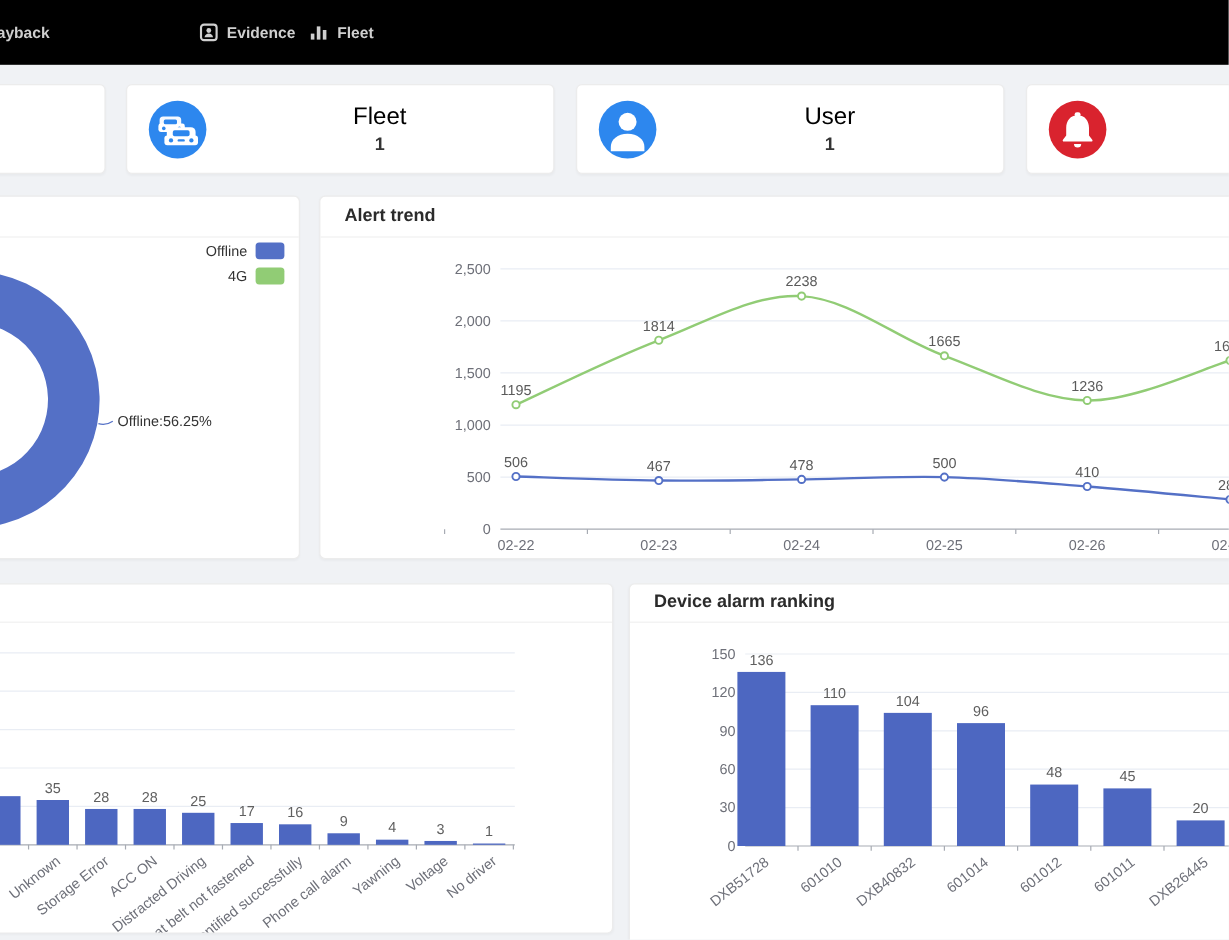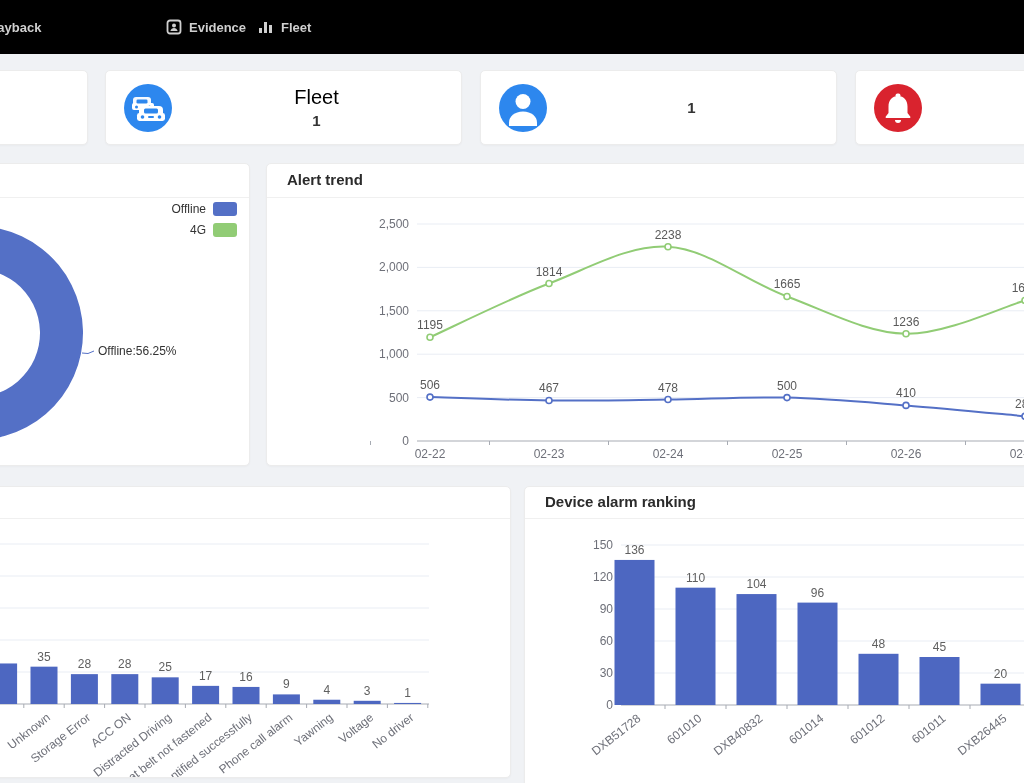--- a/index.html
+++ b/index.html
@@ -83,20 +83,21 @@
 </div>
 
 <div class="card stat-card" style="left:480px;top:70px;width:357px;height:75px">
   <div class="stat-icon" style="background:#2d87ee">
     <svg width="48" height="48" viewBox="0 0 48 48">
       <circle cx="24" cy="17.5" r="7.5" fill="#fff"></circle>
       <path d="M24 27.5c-8.5 0-14 5-14 11v3.5h28v-3.5c0-6-5.5-11-14-11z" fill="#fff"></path>
     </svg>
   </div>
   <div class="stat-body">
+    <div class="stat-label">User</div>
     <div class="stat-value">1</div>
   </div>
 </div>
 
 <div class="card stat-card" style="left:855px;top:70px;width:357px;height:75px">
   <div class="stat-icon" style="background:#d9232e">
     <svg width="48" height="48" viewBox="0 0 48 48">
       <path d="M24 12c-6 0-9.5 4.6-9.5 10.5v6.5l-2.7 3.5a.9.9 0 0 0 .7 1.5h23a.9.9 0 0 0 .7-1.5L33.5 29v-6.5C33.5 16.6 30 12 24 12z" fill="#fff"></path>
       <rect x="21.5" y="9.5" width="5" height="4" rx="2" fill="#fff"></rect>
       <path d="M21 36a3 3 0 0 0 6 0z" fill="#fff"></path>

